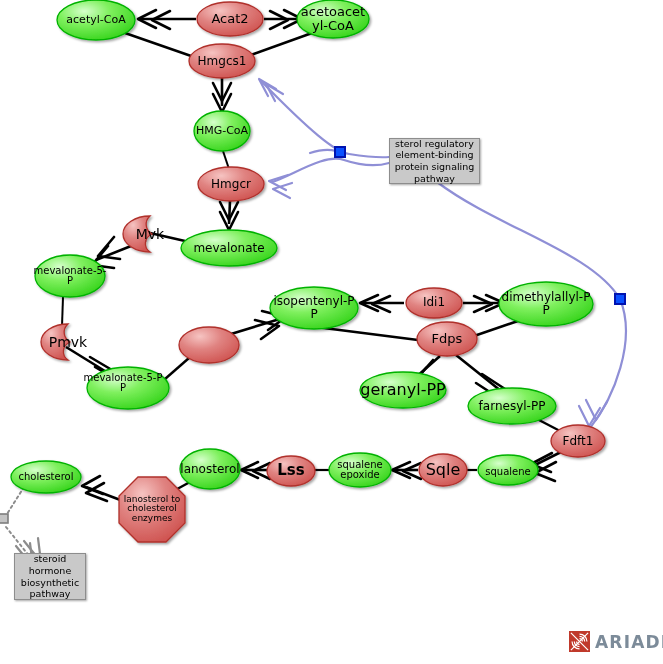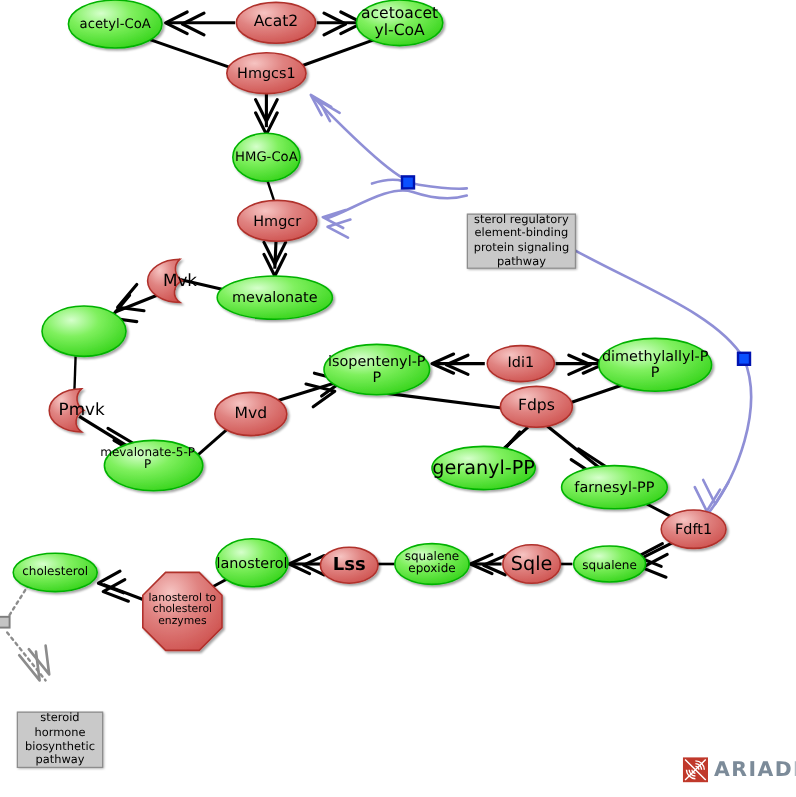--- a/index.html
+++ b/index.html
@@ -11,21 +11,20 @@
   .node-label{
     position:absolute;display:flex;align-items:center;justify-content:center;
     text-align:center;line-height:1.05;color:#000;pointer-events:none;
     white-space:normal;word-break:break-all;
   }
   .grp-box{
     position:absolute;background:#c9c9c9;border:1px solid #8d8d8d;
     display:flex;align-items:center;justify-content:center;text-align:center;
     font-size:9.5px;line-height:1.22;color:#000;
     box-shadow:1px 1px 2px rgba(0,0,0,.35);
-    margin-top:40px;
   }
   #logo{position:absolute;left:569px;top:631px;display:flex;align-items:center;gap:5px;}
   #logo .mark{width:21px;height:21px;}
   #logo .word{
      font-family:"DejaVu Sans","Liberation Sans",sans-serif;
      font-size:17px;font-weight:bold;letter-spacing:1.2px;color:#7c8b99;
   }
 </style>
 </head>
 <body>
@@ -217,23 +216,23 @@
   </svg>
 
   <div class="node-label" style="left:57px;top:0px;width:78px;height:40px;font-size:11px;">acetyl-CoA</div>
   <div class="node-label" style="left:197px;top:2px;width:66px;height:34px;font-size:13px;">Acat2</div>
   <div class="node-label" style="left:300px;top:0px;width:66px;height:38px;font-size:13px;">acetoacetyl-CoA</div>
   <div class="node-label" style="left:189px;top:44px;width:66px;height:34px;font-size:12px;word-break:normal;">Hmgcs1</div>
   <div class="node-label" style="left:194px;top:111px;width:56px;height:40px;font-size:11px;">HMG-CoA</div>
   <div class="node-label" style="left:198px;top:167px;width:66px;height:34px;font-size:12px;word-break:normal;">Hmgcr</div>
   <div class="node-label" style="left:181px;top:230px;width:96px;height:36px;font-size:12px;word-break:normal;">mevalonate</div>
   <div class="node-label" style="left:123px;top:216px;width:54px;height:36px;font-size:14px;word-break:normal;">Mvk</div>
+  <div class="node-label" style="left:33px;top:255px;width:74px;height:42px;font-size:10px;">mevalonate-5-P</div>
   <div class="node-label" style="left:41px;top:324px;width:54px;height:36px;font-size:14px;word-break:normal;">Pmvk</div>
   <div class="node-label" style="left:82px;top:367px;width:82px;height:32px;font-size:10px;">mevalonate-5-PP</div>
-  <div class="node-label" style="left:179px;top:327px;width:60px;height:36px;font-size:13px;word-break:normal;">Mvd</div>
   <div class="node-label" style="left:270px;top:287px;width:88px;height:42px;font-size:12px;">isopentenyl-PP</div>
   <div class="node-label" style="left:406px;top:288px;width:56px;height:28px;font-size:12px;word-break:normal;">Idi1</div>
   <div class="node-label" style="left:417px;top:322px;width:60px;height:34px;font-size:13px;word-break:normal;">Fdps</div>
   <div class="node-label" style="left:499px;top:282px;width:94px;height:44px;font-size:12px;">dimethylallyl-PP</div>
   <div class="node-label" style="left:360px;top:372px;width:86px;height:36px;font-size:16px;word-break:normal;">geranyl-PP</div>
   <div class="node-label" style="left:468px;top:388px;width:88px;height:36px;font-size:12px;word-break:normal;">farnesyl-PP</div>
   <div class="node-label" style="left:551px;top:425px;width:54px;height:32px;font-size:12px;word-break:normal;">Fdft1</div>
   <div class="node-label" style="left:478px;top:455px;width:60px;height:34px;font-size:10px;word-break:normal;">squalene</div>
   <div class="node-label" style="left:419px;top:454px;width:48px;height:32px;font-size:16px;word-break:normal;">Sqle</div>
   <div class="node-label" style="left:329px;top:453px;width:62px;height:34px;font-size:10px;word-break:normal;">squalene epoxide</div>

